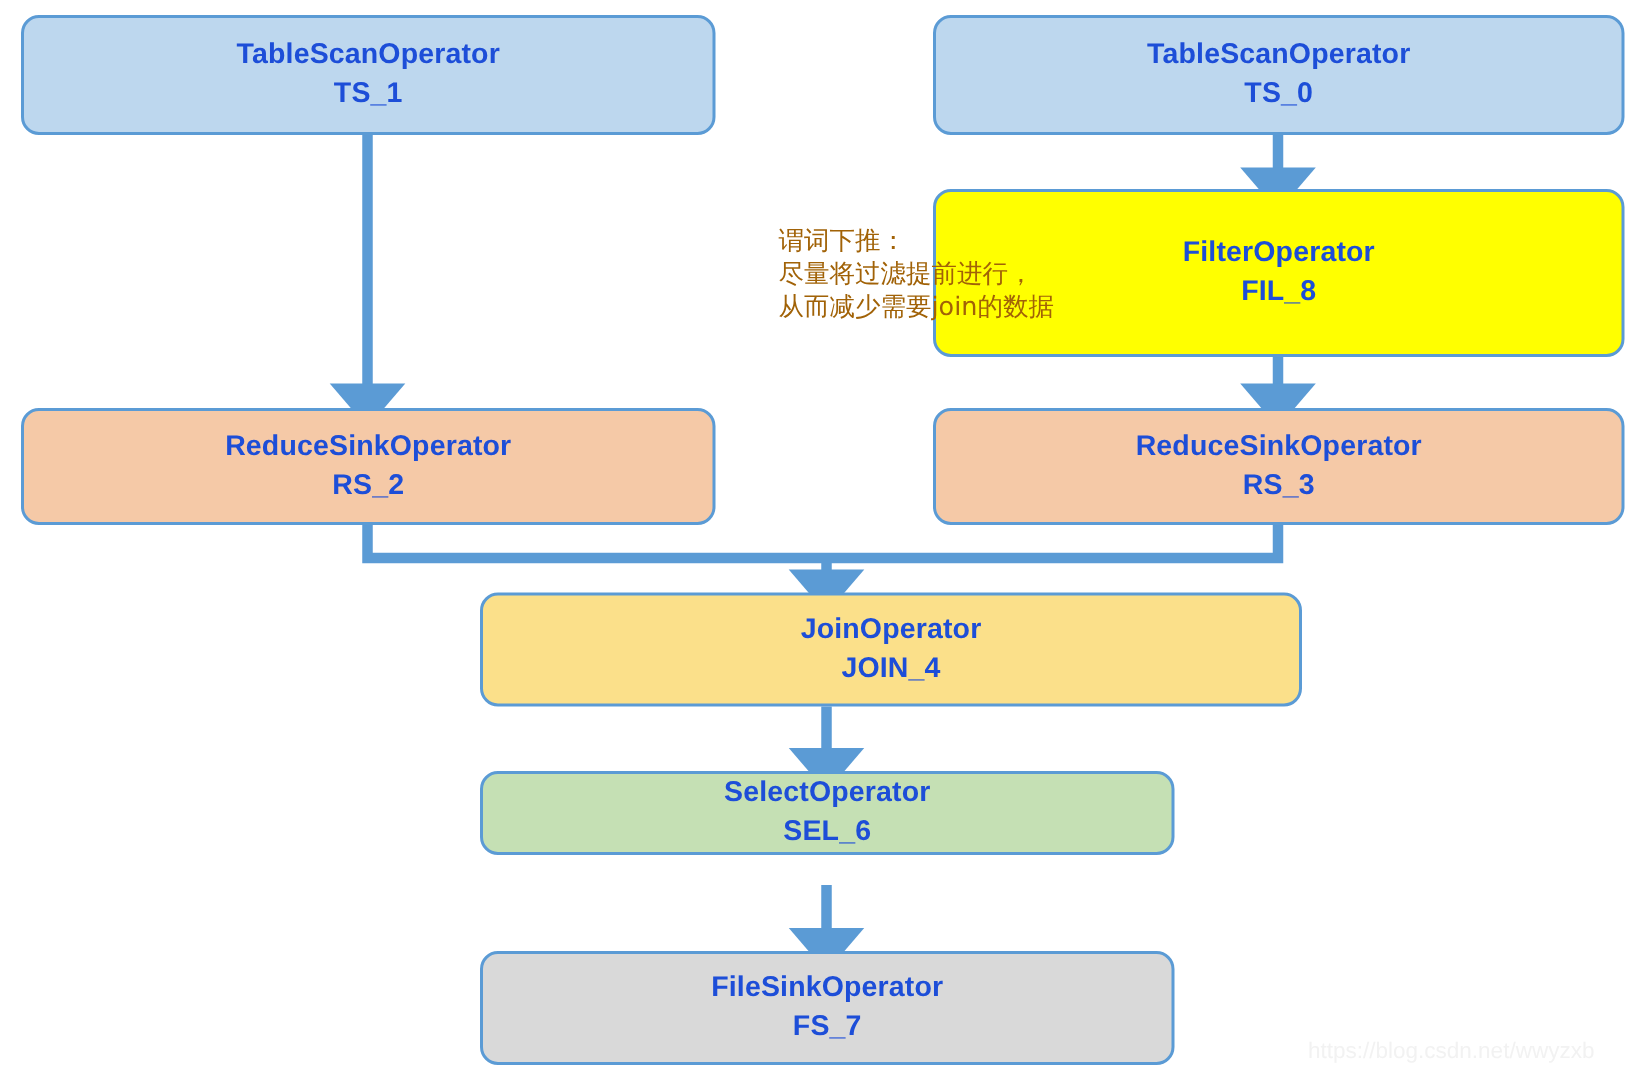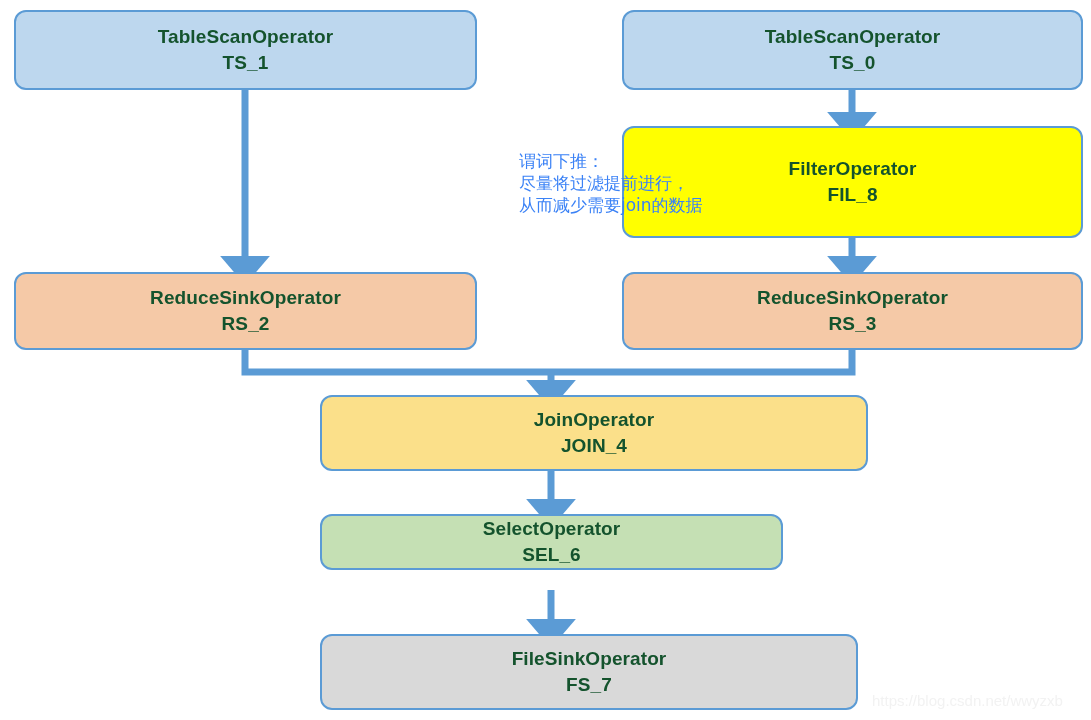--- a/index.html
+++ b/index.html
@@ -17,21 +17,21 @@
   }
   .node {
     position: absolute;
     box-sizing: border-box;
     border: 2px solid #5b9bd5;
     border-radius: 12px;
     display: flex;
     flex-direction: column;
     align-items: center;
     justify-content: center;
-    color: #14532d;
+    color: #1d4ed8;
     font-weight: bold;
     font-size: 19px;
     line-height: 26px;
     text-align: center;
     letter-spacing: 0.1px;
   }
   .node .ln { display: block; }
   .edge-svg {
     position: absolute;
     left: 0;
@@ -124,26 +124,26 @@
   <div class="node" style="left: 320px; top: 395px; width: 548px; height: 76px; background: rgb(251, 224, 138); border-color: rgb(91, 155, 213);">
     <span class="ln">JoinOperator</span>
     <span class="ln">JOIN_4</span>
   </div>
 
   <div class="node" style="left: 320px; top: 514px; width: 463px; height: 56px; background: rgb(197, 224, 180); border-color: rgb(91, 155, 213);">
     <span class="ln">SelectOperator</span>
     <span class="ln">SEL_6</span>
   </div>
 
-  <div class="node" style="left: 320px; top: 634px; width: 538px; height: 76px; background: rgb(217, 217, 217); border-color: rgb(91, 155, 213);">
+  <div class="node" style="left: 320px; top: 634px; width: 463px; height: 76px; background: rgb(217, 217, 217); border-color: rgb(91, 155, 213);">
     <span class="ln">FileSinkOperator</span>
     <span class="ln">FS_7</span>
   </div>
 
-  <div class="annotation" style="left: 519px; top: 150px; color: #3b82f6;">
+  <div class="annotation" style="left: 519px; top: 150px; color: #a16207;">
     <span class="ln">谓词下推：</span>
     <span class="ln">尽量将过滤提前进行，</span>
     <span class="ln">从而减少需要join的数据</span>
   </div>
 
   <div class="watermark" style="left: 872px; top: 692px; color: rgb(242, 242, 242);">https://blog.csdn.net/wwyzxb</div>
 
 </div>
 
 </body></html>

